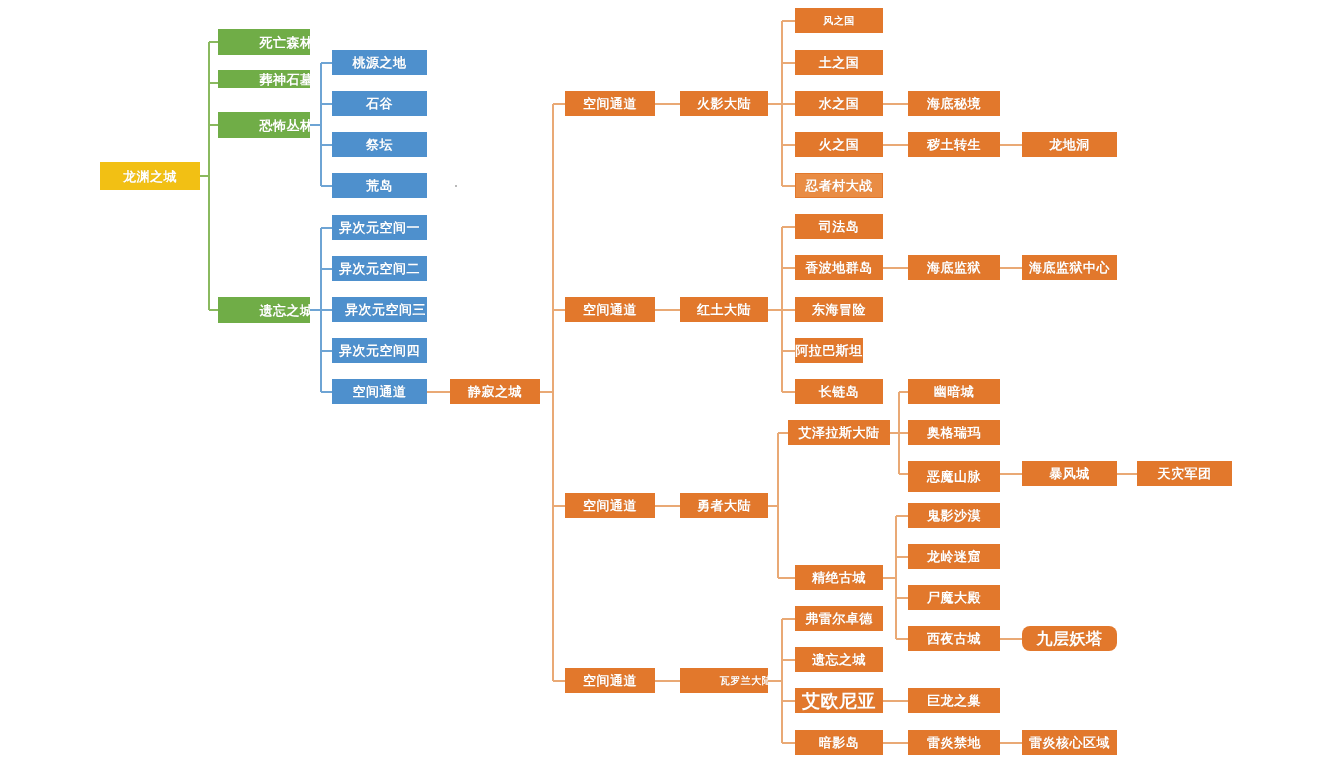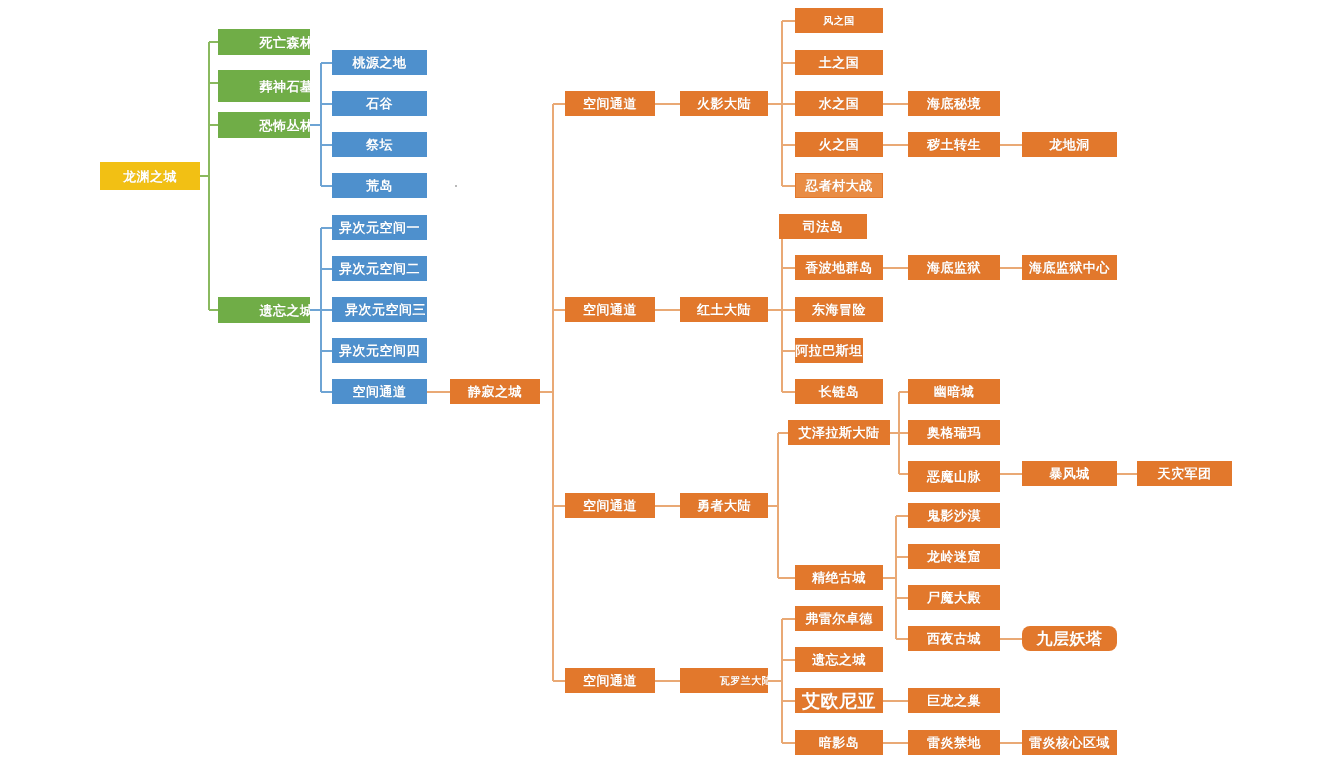--- a/index.html
+++ b/index.html
@@ -127,21 +127,21 @@
       <line x1="782" y1="660" x2="795" y2="660" stroke="#e9a975" stroke-width="1.6" shape-rendering="crispEdges"></line>
       <line x1="782" y1="701" x2="795" y2="701" stroke="#e9a975" stroke-width="1.6" shape-rendering="crispEdges"></line>
       <line x1="782" y1="743" x2="795" y2="743" stroke="#e9a975" stroke-width="1.6" shape-rendering="crispEdges"></line>
       <line x1="883" y1="701" x2="908" y2="701" stroke="#e9a975" stroke-width="1.6" shape-rendering="crispEdges"></line>
       <line x1="883" y1="743" x2="908" y2="743" stroke="#e9a975" stroke-width="1.6" shape-rendering="crispEdges"></line>
       <line x1="1000" y1="743" x2="1022" y2="743" stroke="#e9a975" stroke-width="1.6" shape-rendering="crispEdges"></line>
     </svg>
   <div id="nodes-layer">
       <div class="node root" style="left: 100px; top: 162px; width: 100px; height: 28px; font-size: 13px;">龙渊之城</div>
       <div class="node green" style="left: 218px; top: 29px; width: 92px; height: 26px; font-size: 13px;">死亡森林</div>
-      <div class="node green" style="left: 218px; top: 70px; width: 92px; height: 32px; font-size: 13px;">葬神石墓</div>
+      <div class="node green" style="left: 218px; top: 70px; width: 92px; height: 18px; font-size: 13px;">葬神石墓</div>
       <div class="node green" style="left: 218px; top: 112px; width: 92px; height: 26px; font-size: 13px;">恐怖丛林</div>
       <div class="node green" style="left: 218px; top: 297px; width: 92px; height: 26px; font-size: 13px;">遗忘之城</div>
       <div class="node blue" style="left: 332px; top: 50px; width: 95px; height: 25px; font-size: 13px;">桃源之地</div>
       <div class="node blue" style="left: 332px; top: 91px; width: 95px; height: 25px; font-size: 13px;">石谷</div>
       <div class="node blue" style="left: 332px; top: 132px; width: 95px; height: 25px; font-size: 13px;">祭坛</div>
       <div class="node blue" style="left: 332px; top: 173px; width: 95px; height: 25px; font-size: 13px;">荒岛</div>
       <div class="node blue" style="left: 332px; top: 215px; width: 95px; height: 25px; font-size: 13px;">异次元空间一</div>
       <div class="node blue" style="left: 332px; top: 256px; width: 95px; height: 25px; font-size: 13px;">异次元空间二</div>
       <div class="node blue" style="left: 332px; top: 297px; width: 95px; height: 25px; font-size: 13px; padding-left: 12px;">异次元空间三</div>
       <div class="node blue" style="left: 332px; top: 338px; width: 95px; height: 25px; font-size: 13px;">异次元空间四</div>
@@ -156,21 +156,21 @@
       <div class="node orange" style="left: 680px; top: 493px; width: 88px; height: 25px; font-size: 13px;">勇者大陆</div>
       <div class="node orange" style="left: 680px; top: 668px; width: 88px; height: 25px; font-size: 10px; padding-left: 44px;">瓦罗兰大陆</div>
       <div class="node orange" style="left: 795px; top: 8px; width: 88px; height: 25px; font-size: 10px;">风之国</div>
       <div class="node orange" style="left: 795px; top: 50px; width: 88px; height: 25px; font-size: 13px;">土之国</div>
       <div class="node orange" style="left: 795px; top: 91px; width: 88px; height: 25px; font-size: 13px;">水之国</div>
       <div class="node orange" style="left: 795px; top: 132px; width: 88px; height: 25px; font-size: 13px;">火之国</div>
       <div class="node orange-lt" style="left: 795px; top: 173px; width: 88px; height: 25px; font-size: 13px;">忍者村大战</div>
       <div class="node orange" style="left: 908px; top: 91px; width: 92px; height: 25px; font-size: 13px;">海底秘境</div>
       <div class="node orange" style="left: 908px; top: 132px; width: 92px; height: 25px; font-size: 13px;">秽土转生</div>
       <div class="node orange" style="left: 1022px; top: 132px; width: 95px; height: 25px; font-size: 13px;">龙地洞</div>
-      <div class="node orange" style="left: 779px; top: 214px; width: 88px; height: 25px; font-size: 13px;">司法岛</div>
+      <div class="node orange" style="left: 795px; top: 214px; width: 88px; height: 25px; font-size: 13px;">司法岛</div>
       <div class="node orange" style="left: 795px; top: 255px; width: 88px; height: 25px; font-size: 13px;">香波地群岛</div>
       <div class="node orange" style="left: 795px; top: 297px; width: 88px; height: 25px; font-size: 13px;">东海冒险</div>
       <div class="node orange" style="left: 795px; top: 338px; width: 68px; height: 25px; font-size: 13px;">阿拉巴斯坦</div>
       <div class="node orange" style="left: 795px; top: 379px; width: 88px; height: 25px; font-size: 13px;">长链岛</div>
       <div class="node orange" style="left: 908px; top: 255px; width: 92px; height: 25px; font-size: 13px;">海底监狱</div>
       <div class="node orange" style="left: 1022px; top: 255px; width: 95px; height: 25px; font-size: 13px;">海底监狱中心</div>
       <div class="node orange" style="left: 788px; top: 420px; width: 102px; height: 25px; font-size: 13px;">艾泽拉斯大陆</div>
       <div class="node orange" style="left: 908px; top: 379px; width: 92px; height: 25px; font-size: 13px;">幽暗城</div>
       <div class="node orange" style="left: 908px; top: 420px; width: 92px; height: 25px; font-size: 13px;">奥格瑞玛</div>
       <div class="node orange" style="left: 908px; top: 461px; width: 92px; height: 31px; font-size: 13px;">恶魔山脉</div>

